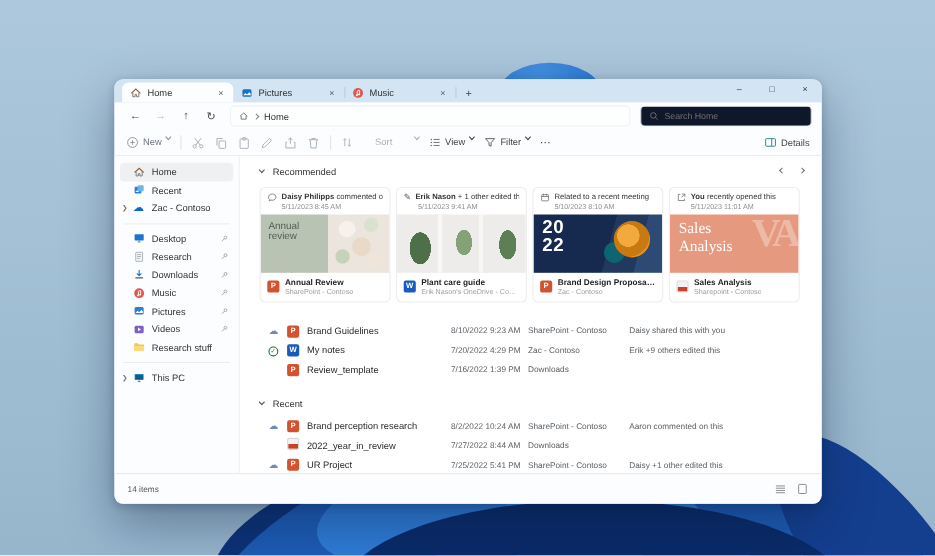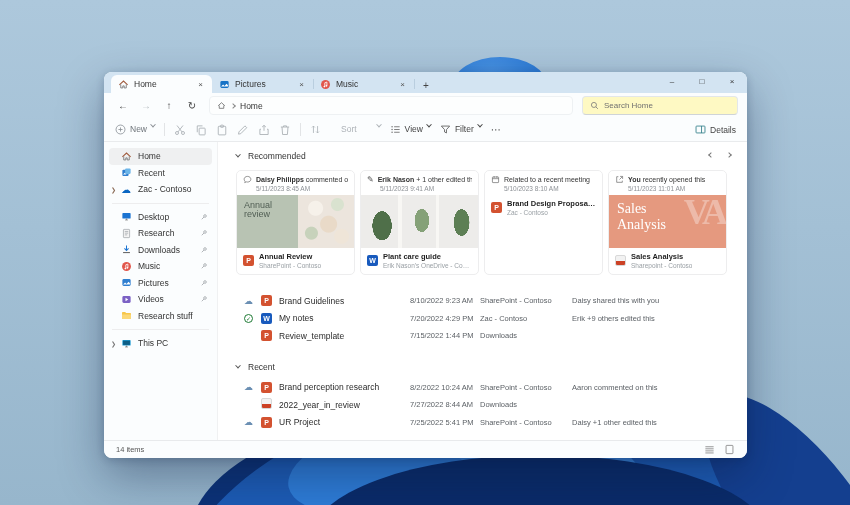--- a/index.html
+++ b/index.html
@@ -29,21 +29,21 @@
   .tab-add { width:16px; text-align:center; font-size:10px; color:#444; margin-left:4px; padding-bottom:2px; }
   .win-controls { position:absolute; right:0; top:0; height:20px; display:flex; }
   .wc { width:30px; text-align:center; line-height:19px; font-size:8px; color:#333; }
 
   
   .navbar { height:25px; background:#fbfdfe; display:flex; align-items:center; padding:0 9px; gap:3px; flex:none; }
   .nav-btn { width:20px; text-align:center; font-size:10px; color:#444; }
   .nav-btn.disabled { color:#b7bdc2; }
   .breadcrumb { flex:1; height:19px; margin:0 6px 0 4px; background:#fdfefe; border:1px solid #eef1f3;
     border-radius:4px; display:flex; align-items:center; gap:5px; padding:0 7px; font-size:8.5px; color:#333; }
-  .search { width:156px; height:19px; background:#fef9c3; border:1px solid #e3e7ea; border-bottom-color:#cfd4d8;
+  .search { width:156px; height:19px; background:#0f172a; border:1px solid #e3e7ea; border-bottom-color:#cfd4d8;
     border-radius:4px; display:flex; align-items:center; gap:5px; padding:0 7px; font-size:8px; color:#707070; }
 
   
   .toolbar { height:24px; background:#fbfdfe; border-bottom:1px solid #e9ebed; display:flex; align-items:center;
     padding:0 11px; gap:9px; flex:none; font-size:8.5px; color:#444; }
   .tb-sep { width:1px; height:13px; background:#e2e4e6; }
   .tb-ico { display:flex; align-items:center; color:#adb2b7; }
   .tb-drop { display:flex; align-items:flex-start; gap:4px; }
   .tb-drop.dim { color:#adb2b7;gap:20px; }
   .tb-more { color:#444; font-size:10px; letter-spacing:1px; }
@@ -127,21 +127,21 @@
   .col-status { width:17px; text-align:left; color:#6b8fb3; font-size:9px; }
   .col-status .okc { display:inline-flex; width:9px; height:9px; border:1px solid #1e7a34; border-radius:50%;
     color:#1e7a34; font-size:6px; align-items:center; justify-content:center; }
   .col-fico { width:18px; }
   .col-name { width:131px; white-space:nowrap; overflow:hidden; }
   .col-date { width:70px; font-size:7.5px; color:#5a5f64; }
   .col-loc { width:92px; font-size:7.5px; color:#5a5f64; }
   .col-note { font-size:7.5px; color:#5a5f64; }
 
   
-  .statusbar { height:18px; flex:none; border-top:1px solid #e8eaec; background:#fbfdfe; display:flex;
+  .statusbar { height:28px; flex:none; border-top:1px solid #e8eaec; background:#fbfdfe; display:flex;
     align-items:center; padding:0 12px; font-size:7.5px; color:#555; }
   .sb-right { margin-left:auto; display:flex; gap:9px; color:#666; }
 </style>
 </head>
 <body>
 
 <div class="desktop">
   <div class="bloom-peek"></div>
   <svg class="bloom" viewBox="0 0 850 170">
     <ellipse cx="530" cy="200" rx="340" ry="140" fill="#0c3277"></ellipse>
@@ -462,20 +462,26 @@
             <div class="card-head">
               <div class="c-act">
                 <svg width="9" height="9" viewBox="0 0 16 16">
                     <rect x="2.5" y="3.5" width="11" height="10" rx="1" fill="none" stroke="#666" stroke-width="1.2"></rect>
                     <path d="M2.5 6.5h11M5.5 2v3M10.5 2v3" stroke="#666" stroke-width="1.2"></path>
                   </svg>
                 <span><b></b><span>Related to a recent meeting</span></span>
               </div>
               <div class="c-date">5/10/2023 8:10 AM</div>
             </div>
+            <div class="thumb t-2022">
+              <div class="t-big">
+                  <div>20</div>
+                  <div>22</div>
+                </div>
+            </div>
             <div class="card-foot">
               <span class="fico ppt"></span>
               <div class="cf-txt">
                 <div class="c-title">Brand Design Proposal_v2022</div>
                 <div class="c-src">Zac - Contoso</div>
               </div>
             </div>
           </div>
 
           <div class="card">
@@ -520,21 +526,21 @@
               <span class="col-fico"><span class="fico word"></span></span>
               <span class="col-name">My notes</span>
               <span class="col-date">7/20/2022 4:29 PM</span>
               <span class="col-loc">Zac - Contoso</span>
               <span class="col-note">Erik +9 others edited this</span>
             </div>
             <div class="row">
               <span class="col-status"></span>
               <span class="col-fico"><span class="fico ppt"></span></span>
               <span class="col-name">Review_template</span>
-              <span class="col-date">7/15/2022 1:44 PM</span>
+              <span class="col-date">7/16/2022 1:39 PM</span>
               <span class="col-loc">Downloads</span>
               <span class="col-note"></span>
             </div>
           </div>
         </div>
 
         <div class="list-sec">
           <div class="sec-head">
             <span class="chev"></span>
             <span>Recent</span>

